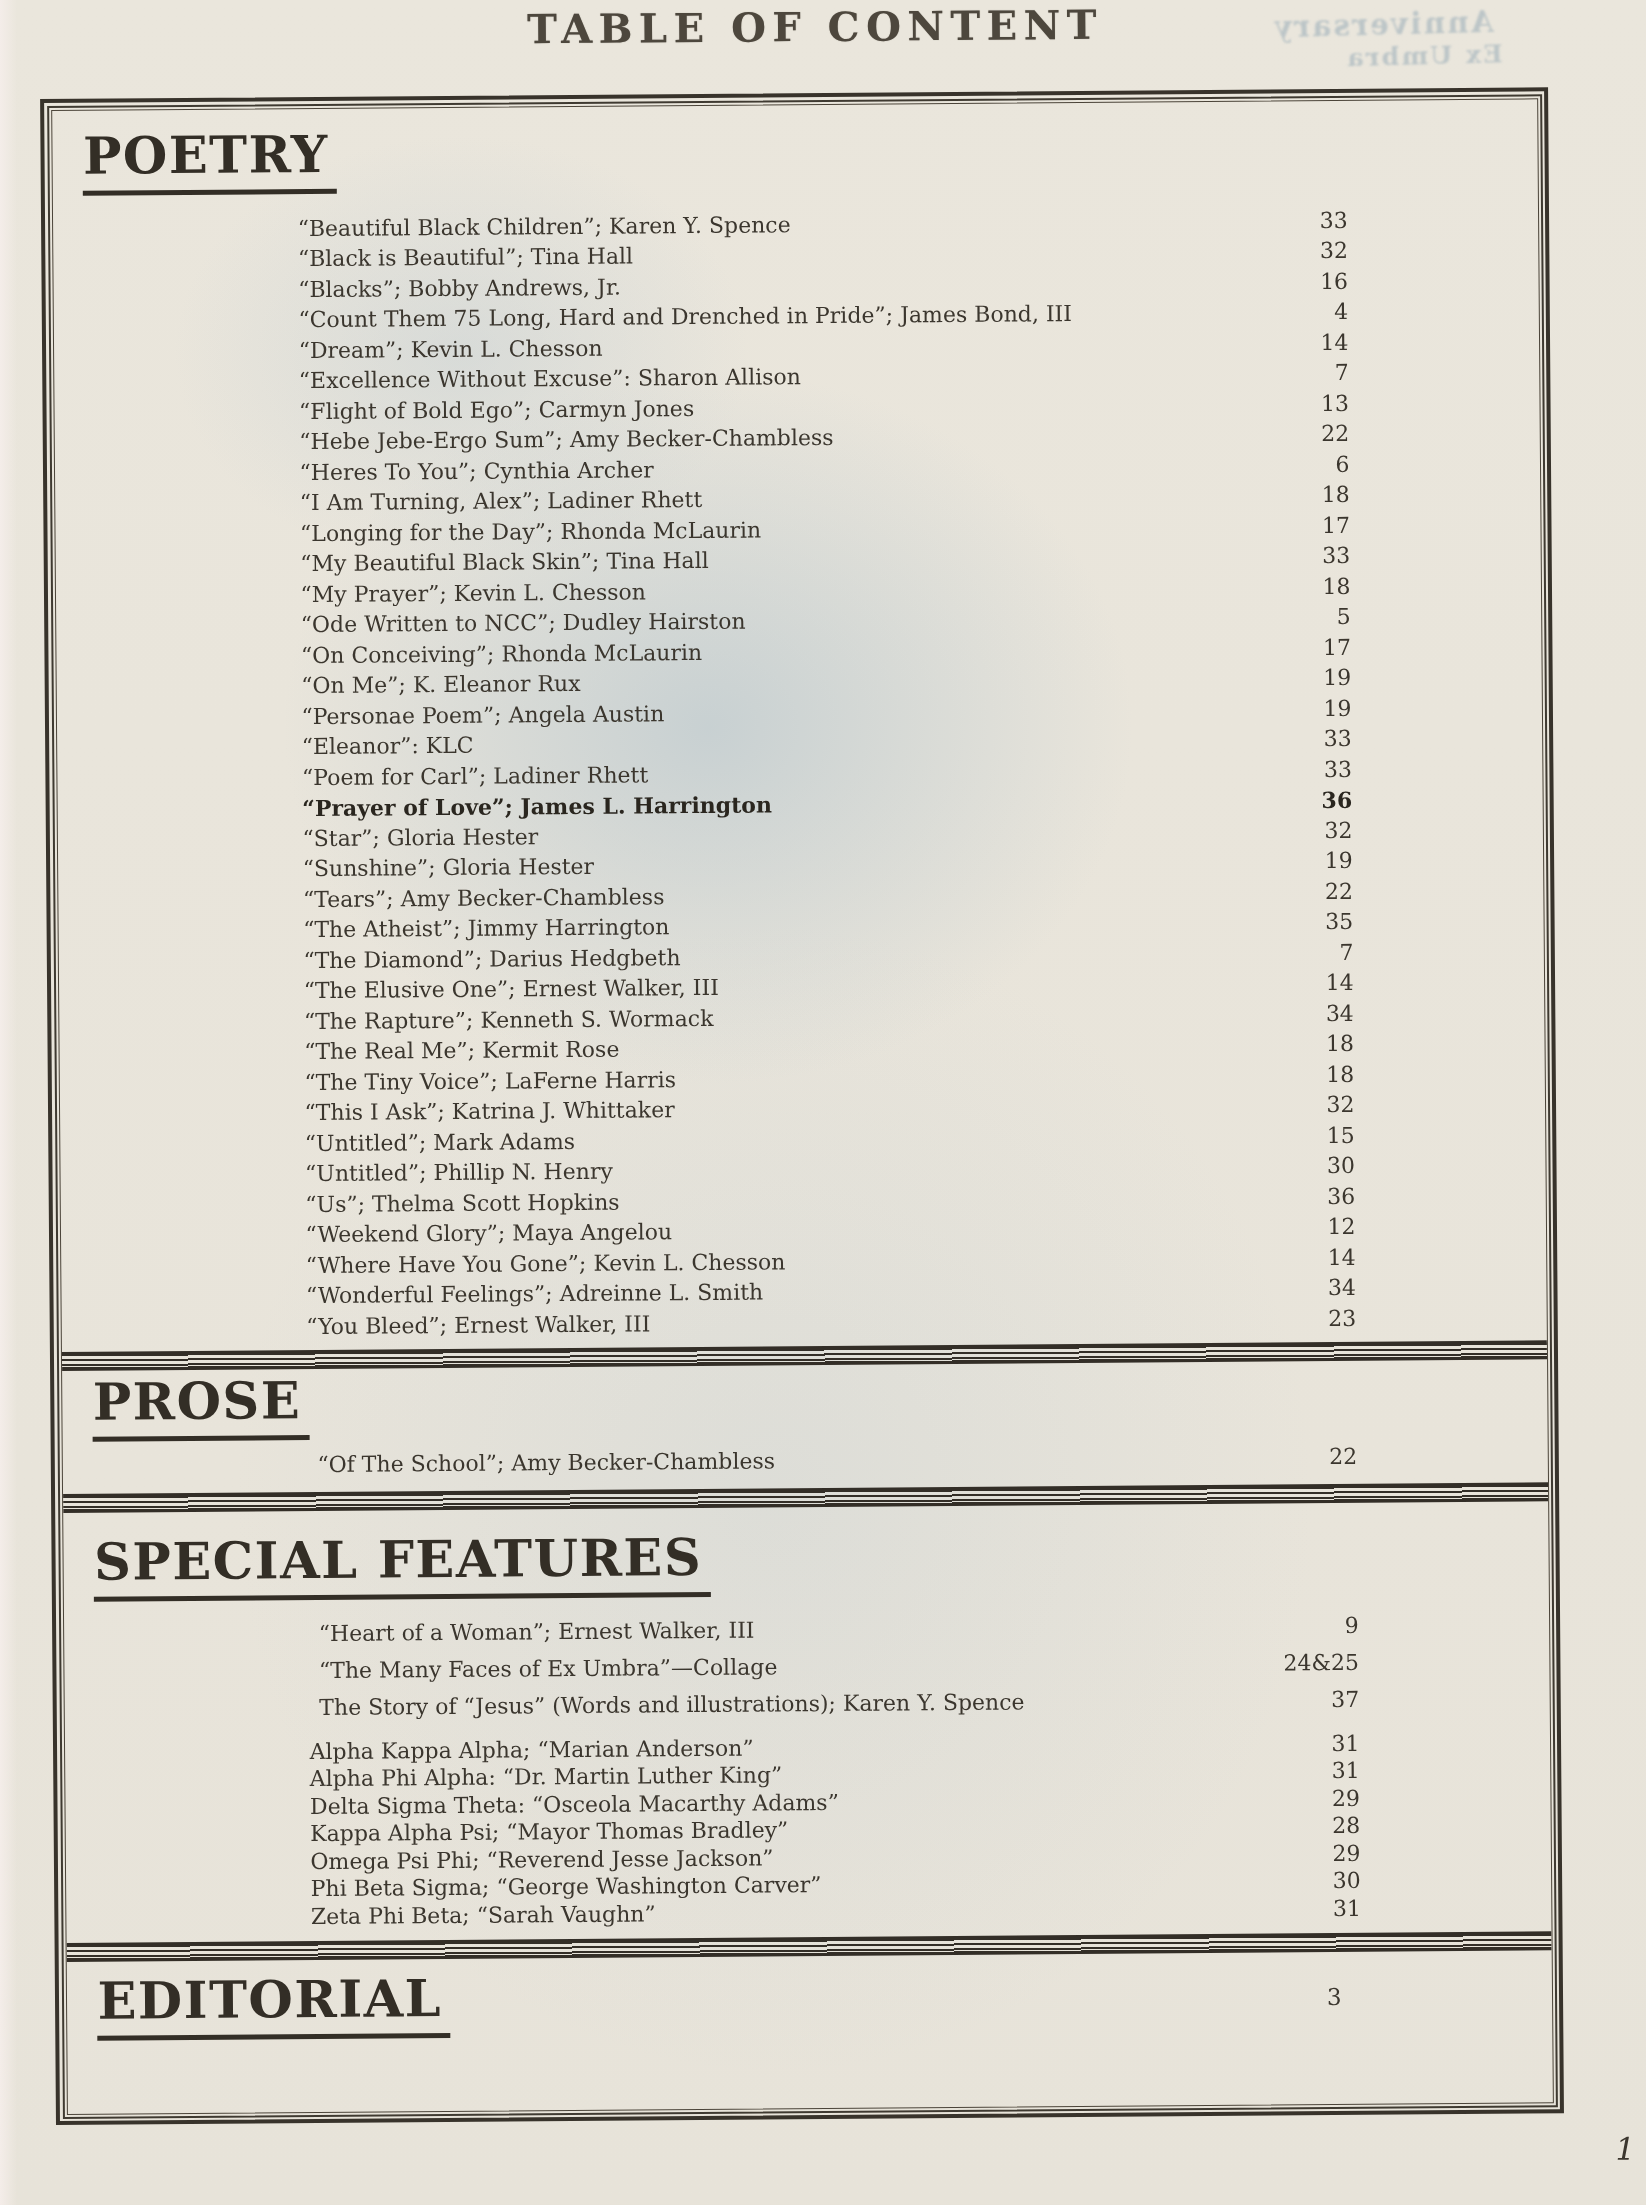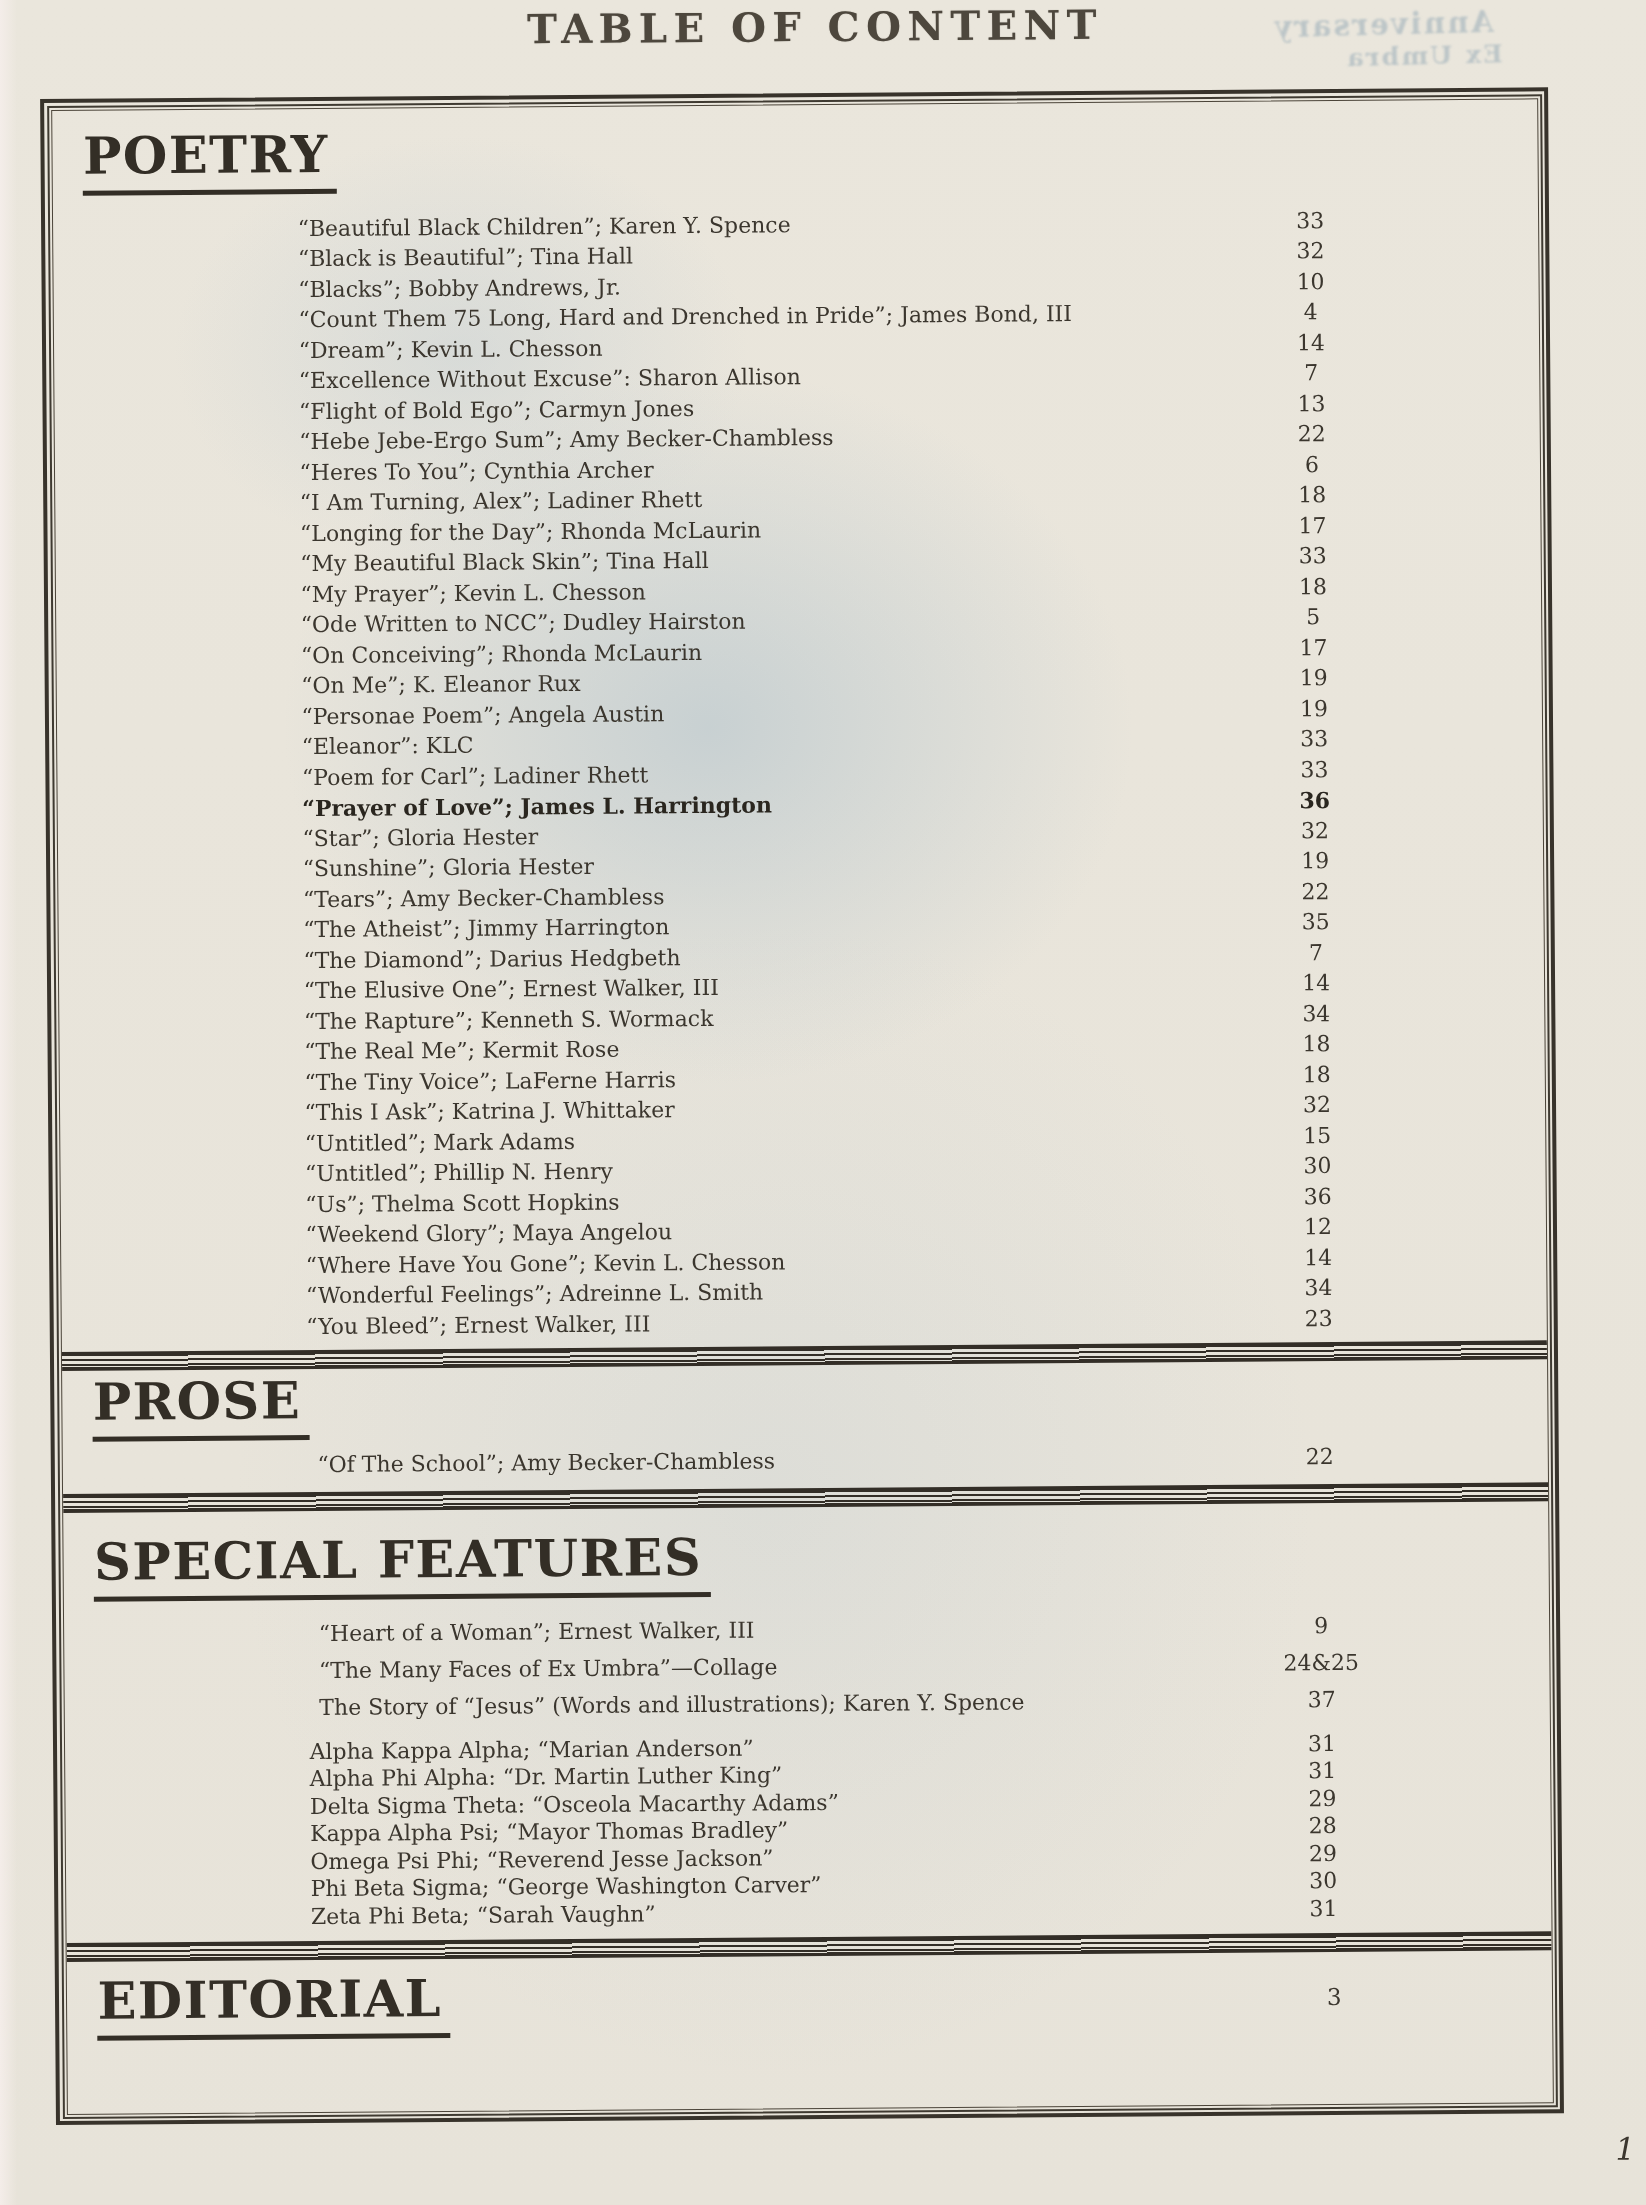--- a/index.html
+++ b/index.html
@@ -58,21 +58,21 @@
     display: inline-block; margin: 0;
     border-bottom: 5.5px solid #332e26;
     padding: 0 8px 8px 1px;
   }
   #sec-poetry   .heading { margin-top: 6px; }
   #sec-prose    .heading { margin-top: 4px;  }
   #sec-features .heading { margin-top: 22px; }
   #sec-editorial          { margin-top: 12px; }
   .row { display: flex; align-items: baseline; font-size: 22px; }
   .row .t { margin-left: 215px; }
-  .row .p { margin-left: auto; margin-right: 160px; min-width: 75px; text-align: center; }
+  .row .p { margin-left: auto; margin-right: 160px; min-width: 75px; text-align: right; }
   .row.bold .t, .row.bold .p { font-weight: bold; color: #2a261f; }
   .poetry-list   { margin-top: 20px; }
   .poetry-list   .row { line-height: 30.5px; }
   .prose-list    { margin-top: 10px; }
   .prose-list    .row { line-height: 30.5px; }
   .prose-list    .t   { margin-left: 225px; }
   .features-list { margin-top: 15px; }
   .features-list .row { line-height: 37px; }
   .features-list .t   { margin-left: 225px; }
   .orgs-list     { margin-top: 12px; }
@@ -123,21 +123,21 @@
             <div class="row">
                   <span class="t">“Beautiful Black Children”; Karen Y. Spence</span>
                   <span class="p">33</span>
                 </div>
                 <div class="row">
                   <span class="t">“Black is Beautiful”; Tina Hall</span>
                   <span class="p">32</span>
                 </div>
                 <div class="row">
                   <span class="t">“Blacks”; Bobby Andrews, Jr.</span>
-                  <span class="p">10</span>
+                  <span class="p">16</span>
                 </div>
                 <div class="row">
                   <span class="t">“Count Them 75 Long, Hard and Drenched in Pride”; James Bond, III</span>
                   <span class="p">4</span>
                 </div>
                 <div class="row">
                   <span class="t">“Dream”; Kevin L. Chesson</span>
                   <span class="p">14</span>
                 </div>
                 <div class="row">

